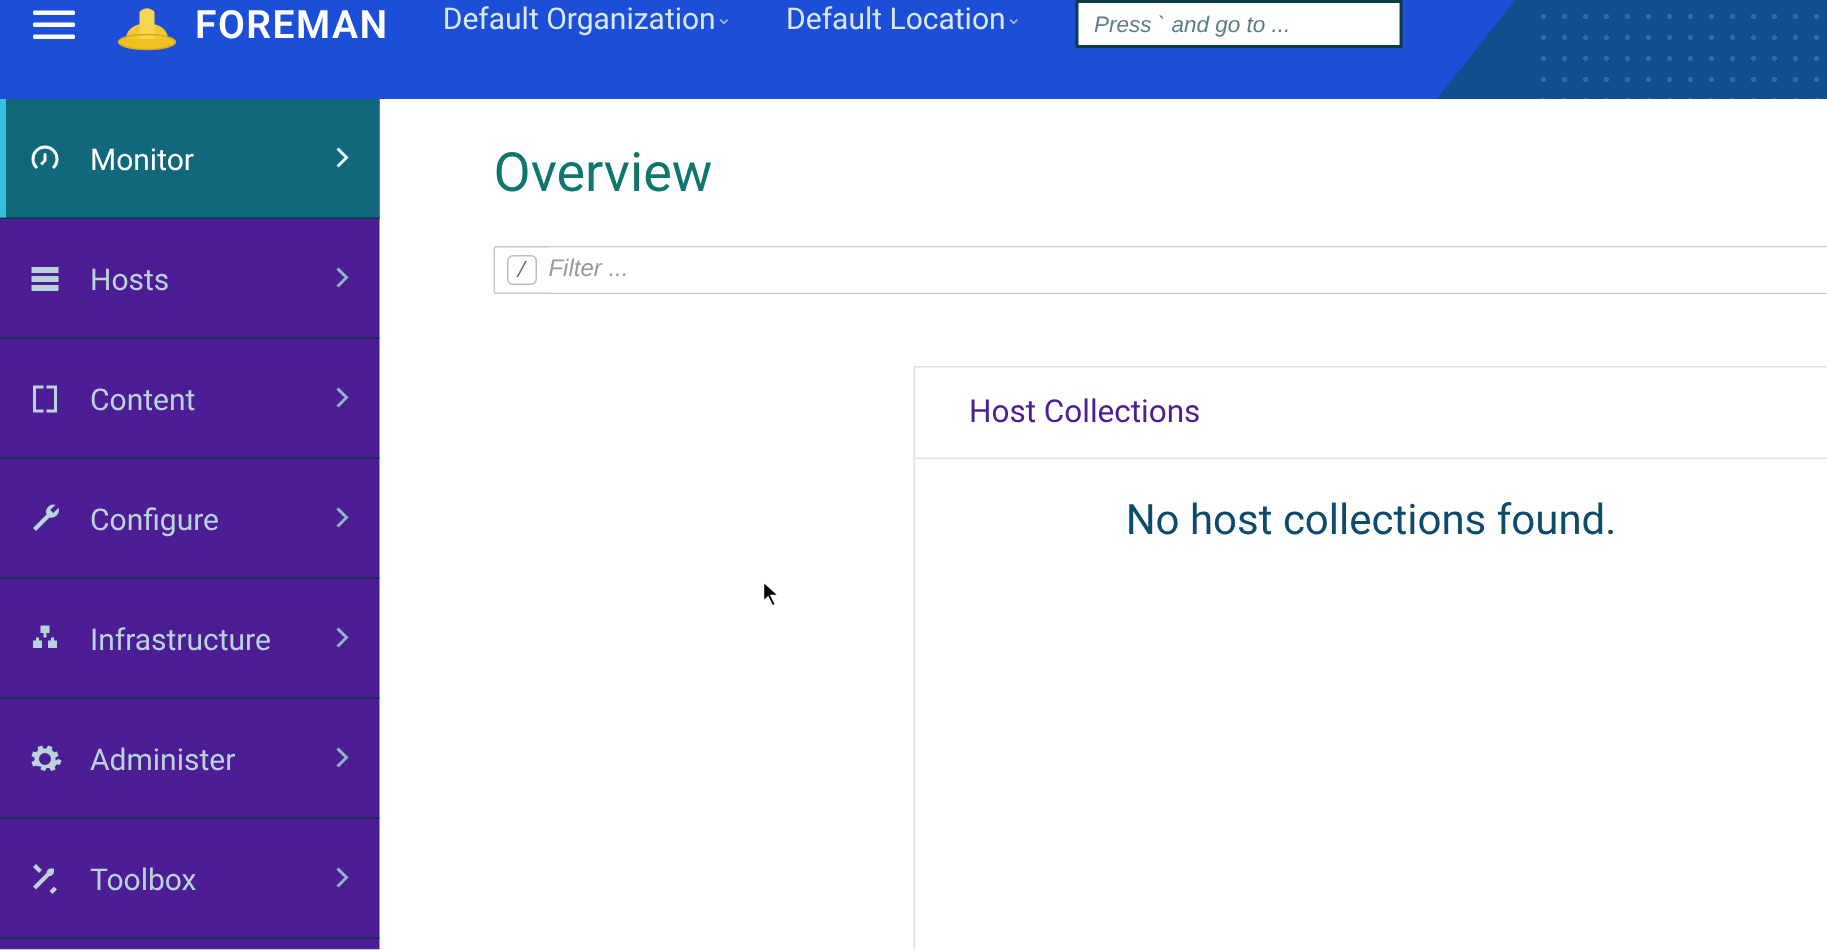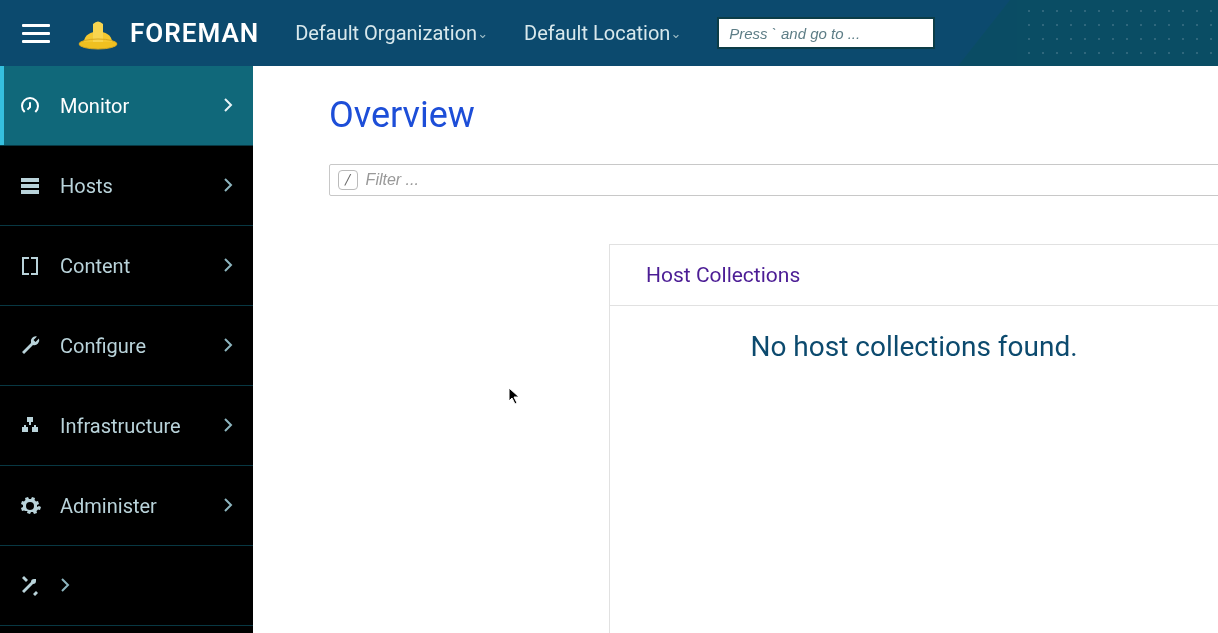--- a/index.html
+++ b/index.html
@@ -6,23 +6,23 @@
   body {
     font-family: -apple-system, BlinkMacSystemFont, "Segoe UI", Roboto, "Helvetica Neue", Arial, sans-serif;
     background: #fff;
     width: 1218px;
     height: 633px;
     overflow: hidden;
     position: relative;
   }
   .topbar {
     height: 66px;
-    background: #0c4a6e;
-    display: flex;
-    align-items: center;
+    background: #1d4ed8;
+    display: flex;
+    align-items: flex-start;
     padding: 0 12px;
     color: #fff;
     position: relative;
     overflow: hidden;
   }
   .topbar-deco {
     position: absolute;
     right: 0;
     top: 0;
     width: 260px;
@@ -109,21 +109,21 @@
   .searchbox input::placeholder {
     color: #5d7d86;
     font-style: italic;
   }
   .layout {
     display: flex;
     height: calc(100% - 66px);
   }
   .sidebar {
     width: 253px;
-    background: #000000;
+    background: #4c1d95;
     flex-shrink: 0;
   }
   .nav-item {
     height: 80px;
     display: flex;
     align-items: center;
     padding: 0 20px 0 18px;
     color: #b9d3da;
     font-size: 20px;
     cursor: pointer;
@@ -167,21 +167,21 @@
     color: #e8f4f7;
   }
   .main {
     flex: 1;
     padding: 28px 0 0 76px;
     position: relative;
   }
   .page-title {
     font-size: 36px;
     font-weight: 400;
-    color: #1d4ed8;
+    color: #0f766e;
     margin-bottom: 28px;
   }
   .filter-wrap {
     display: flex;
     align-items: center;
     border: 1px solid #c8c8c8;
     height: 32px;
     border-radius: 2px;
     margin-right: -2px;
   }
@@ -350,20 +350,21 @@
             <path d="M2 2l6 6-6 6" stroke="currentColor" stroke-width="2" fill="none"></path>
           </svg>
       </span>
     </div>
     <div class="nav-item">
       <span class="icon">
         <svg viewBox="0 0 24 24">
             <path d="M6 2l4 4-2 2-4-4 2-2zm10 3a3 3 0 00-3 3l-9 9 2 2 9-9a3 3 0 003-3V5h-2zm2 12l-3 3 2 2 3-3-2-2z"></path>
           </svg>
       </span>
+      <span class="label">Toolbox</span>
       <span class="chev">
         <svg width="10" height="16" viewBox="0 0 10 16" fill="currentColor">
             <path d="M2 2l6 6-6 6" stroke="currentColor" stroke-width="2" fill="none"></path>
           </svg>
       </span>
     </div>
   </div>
 
   <div class="main">
     <h1 class="page-title">Overview</h1>

